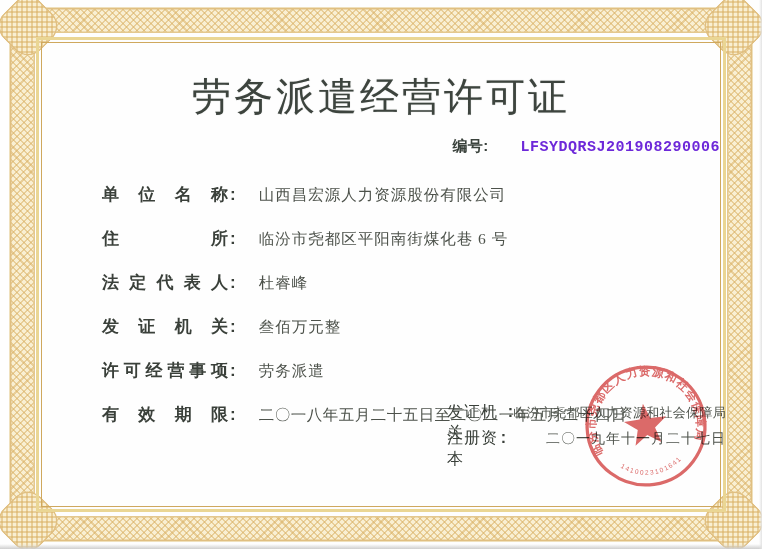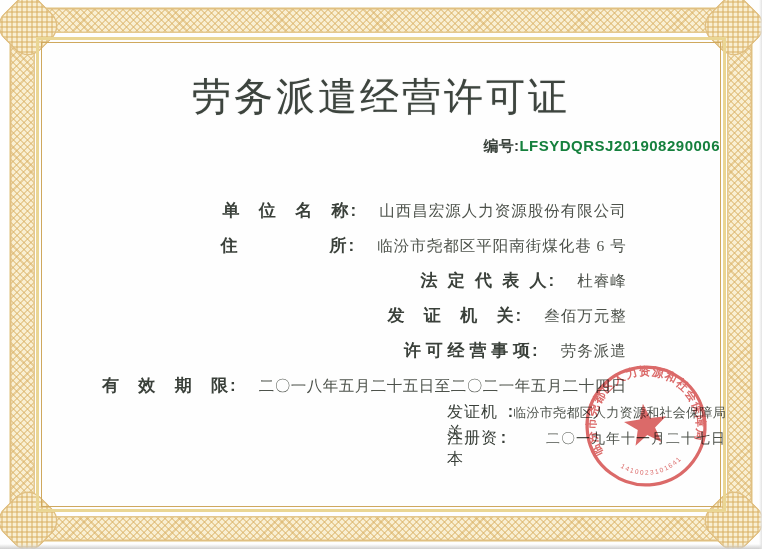--- a/index.html
+++ b/index.html
@@ -58,25 +58,25 @@
     font-size:39px; font-weight:normal;
     letter-spacing:3px;
     color:#3d443e;
     text-shadow:0 0 1px rgba(61,68,62,.35);
   }
   .serial {
     position:absolute; top:100px; right:6px;
     font-size:15px; font-weight:bold; color:#3a423c;
     letter-spacing:.3px;
   }
-  .serial .num { color:#15803d; font-family:Liberation Sans, sans-serif; letter-spacing:.5px; }
+  .serial .num { color:#6d28d9; font-family:Liberation Mono, monospace; letter-spacing:.5px;margin-left:32px; }
 
   .fields {
-    position:absolute; left:66px; top:162px;
-    display:flex; flex-direction:column; gap:12px;align-items:flex-end;
+    position:absolute; left:66px; top:146px;
+    display:flex; flex-direction:column; gap:21px;
   }
   .frow { display:flex; align-items:baseline; height:23px; }
   .flabel {
     display:inline-block; width:126px;
     text-align:justify; text-align-last:justify;
     font-size:17px; font-weight:bold; color:#3a403a;
     line-height:23px;
   }
   .flabel::after { content:""; display:inline-block; width:100%; height:0; }
   .fcolon { font-size:17px; font-weight:bold; color:#3a403a; margin-left:2px; }

